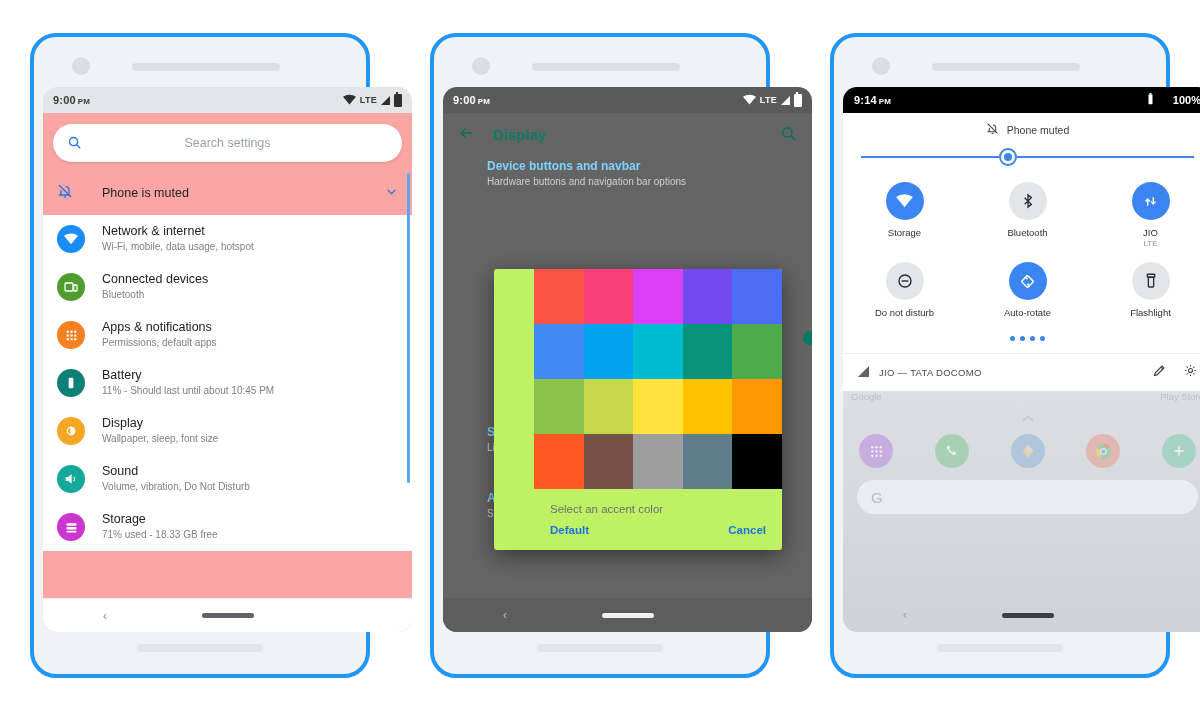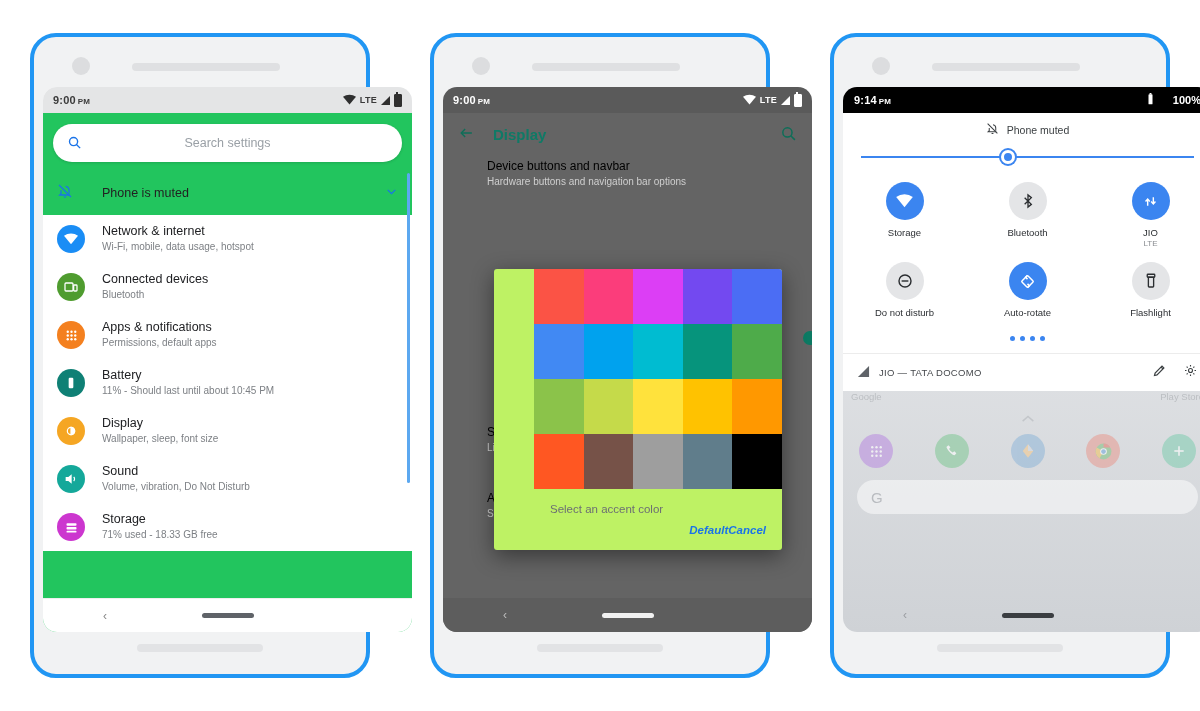--- a/index.html
+++ b/index.html
@@ -28,21 +28,21 @@
   .statusbar{height:26px;background:#e4e5e6;display:flex;align-items:center;padding:0 10px;box-sizing:border-box;color:#3a3a3a;}
   .sb-time{font-size:11px;font-weight:bold;letter-spacing:.2px;}
   .sb-time .ampm{font-size:8px;font-weight:bold;margin-left:2px;}
   .sb-right{margin-left:auto;display:flex;align-items:center;gap:4px;}
   .sb-lte{font-size:9px;font-weight:bold;letter-spacing:.3px;}
   .tri{width:0;height:0;border-left:9px solid transparent;border-bottom:9px solid #2f2f2f;}
   .wifi-g{font-size:11px;line-height:1;}
   .batt{width:6px;height:11px;border:1.5px solid #2f2f2f;border-radius:1px;background:#2f2f2f;position:relative;}
   .batt:before{content:"";position:absolute;left:1px;top:-3px;width:2px;height:2px;background:#2f2f2f;}
 
-  .s1-body{height:519px;background:#22c55e;position:relative;overflow:hidden;}
+  .s1-body{height:519px;background:#fca5a5;position:relative;overflow:hidden;}
   .searchbar{margin:11px 10px 0 10px;height:38px;border-radius:19px;background:#ffffff;box-shadow:0 1px 3px rgba(0,0,0,.14);display:flex;align-items:center;padding:0 14px;box-sizing:border-box;}
   .searchbar .mag{width:16px;height:16px;flex:0 0 16px;}
   .searchbar .ph{flex:1;text-align:center;color:#9aa0a6;font-size:12.5px;margin-right:16px;}
 
   .muted-row{display:flex;align-items:center;height:44px;padding:0 14px;margin-top:9px;box-sizing:border-box;}
   .muted-row .mico{width:20px;flex:0 0 20px;}
   .muted-row .mtxt{margin-left:25px;font-size:12.5px;color:#222;}
   .muted-row .chev{margin-left:auto;color:#1a73e8;font-size:13px;}
 
   .slist{background:#fff;}
@@ -63,28 +63,28 @@
   .sb-dark{background:#5a5a5a;color:#fff;}
   .sb-dark .tri{border-bottom-color:#fff;}
   .sb-dark .batt{border-color:#fff;background:#fff;}
   .sb-dark .batt:before{background:#fff;}
   .s2-body{height:519px;background:#646464;position:relative;}
   .appbar{height:42px;display:flex;align-items:center;padding:0 14px;box-sizing:border-box;}
   .appbar .bk{width:20px;color:#0a4f3c;font-size:18px;line-height:1;}
   .appbar .ttl{margin-left:16px;font-size:15px;font-weight:bold;color:#0f7a66;}
   .appbar .sr{margin-left:auto;width:18px;height:18px;}
   .pref{padding:3px 14px 0 44px;}
-  .pref .p1t{font-size:12px;color:#000000;font-weight:normal;line-height:16px;}
+  .pref .p1t{font-size:12px;color:#7dd3fc;font-weight:bold;line-height:16px;}
   .pref .p2t{font-size:10px;color:#cfcfcf;line-height:15px;}
 
   .dialog{position:absolute;left:51px;top:156px;width:248px;border-radius:3px;overflow:hidden;background:#bef264;box-shadow:0 6px 22px rgba(0,0,0,.45);padding-left:40px;}
   .swgrid{display:grid;grid-template-columns:repeat(5,1fr);}
   .sw{height:55px;}
   .dlg-txt{padding:14px 16px 0 16px;font-size:11.5px;color:#6c6f73;}
-  .dlg-acts{display:flex;justify-content:flex-end;padding:9px 16px 14px 16px;font-style:italic;}
+  .dlg-acts{display:flex;justify-content:space-between;padding:9px 16px 14px 16px;}
   .dlg-acts span{font-size:11.5px;font-weight:bold;color:#1a73e8;}
   .greendot{position:absolute;right:-5px;top:218px;width:14px;height:14px;border-radius:50%;background:#0c7a63;}
 
   .navbar2{position:absolute;left:0;bottom:0;width:100%;height:34px;background:#5d5d5d;display:flex;align-items:center;justify-content:center;}
   .navbar2 .nav-back{color:#bdbdbd;}
   .navbar2 .nav-pill{background:#f1f1f1;}
 
   
   .s3-statusbar{height:26px;background:#000;color:#fff;display:flex;align-items:center;padding:0 11px;box-sizing:border-box;}
   .s3-statusbar .sb-time{font-size:11px;font-weight:bold;}

